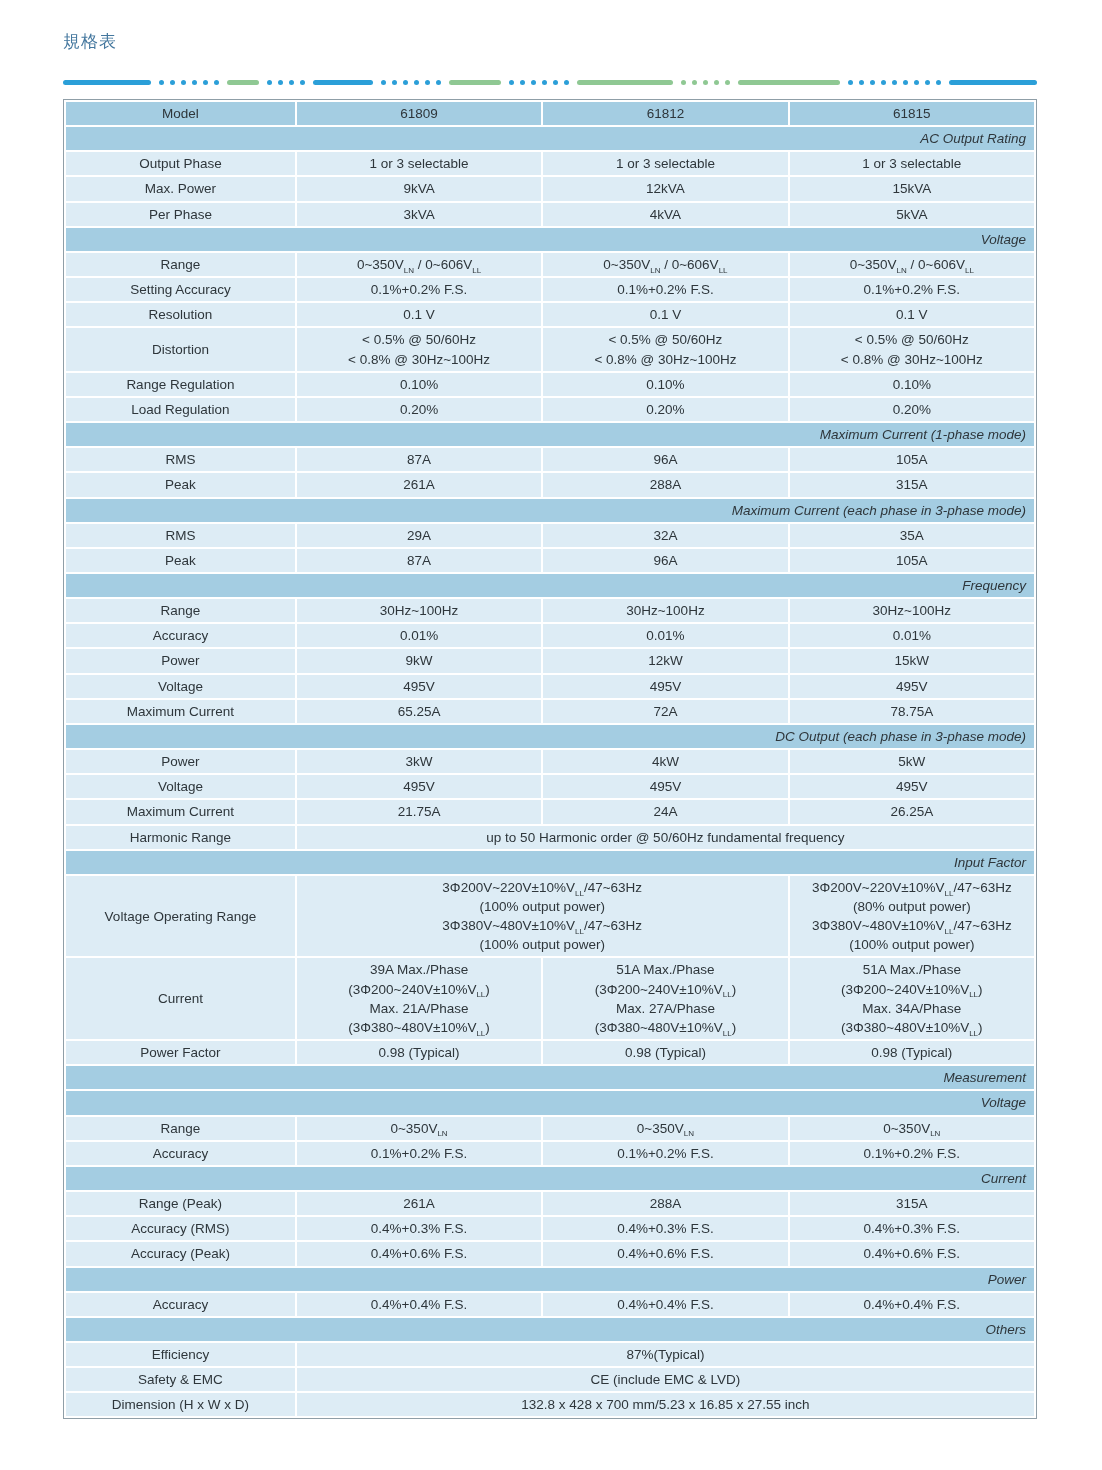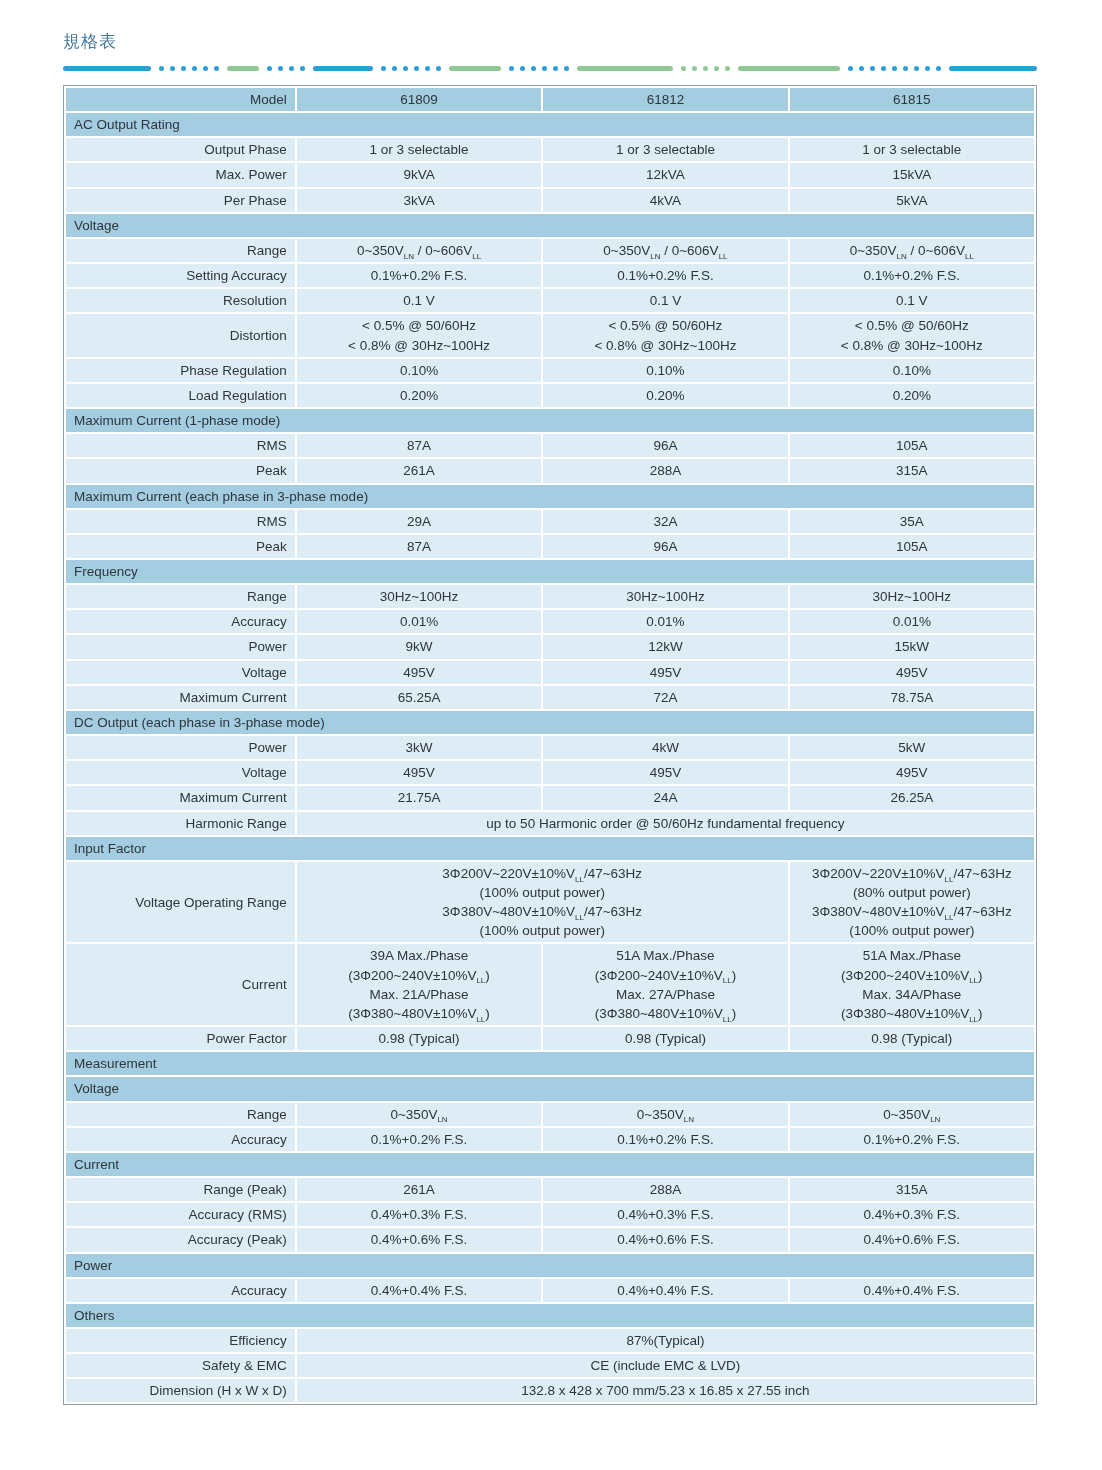--- a/index.html
+++ b/index.html
@@ -20,21 +20,21 @@
     position:relative;
   }
   .page{
     padding:30px 65px 0 63px;
   }
   .page-title{
     font-size:17px;
     font-weight:normal;
     color:var(--title-color);
     letter-spacing:1px;
-    margin-bottom:11px;
+    margin-bottom:25px;
   }
   .divider{
     width:974px;height:8px;
     display:flex;align-items:center;gap:8px;
     overflow:hidden;
     margin-bottom:13px;
   }
   .seg{flex:0 0 auto;display:inline-flex;align-items:center;}
   .seg.dash{height:5px;border-radius:3px;}
   .seg.dash.blue{background:var(--accent-blue);}
@@ -58,23 +58,24 @@
   table.spec col.c-val{width:25.4%;}
   table.spec td{
     border:2px solid #ffffff;
     padding:2px 8px;
     line-height:1.42;
     background:var(--row-bg);
     vertical-align:middle;
   }
   table.spec td.section{
     background:var(--section-bg);
-    text-align:left;
-  }
-  table.spec td.label{text-align:right;}
+    text-align:right;
+    font-style:italic;
+  }
+  table.spec td.label{text-align:center;}
   table.spec td.value{text-align:center;}
   table.spec td.model{
     background:var(--section-bg);
   }
   table.spec sub{
     font-size:8px;
     line-height:0;
     margin-top:42px;
   }
 </style>
@@ -199,21 +200,21 @@
             <td class="value">0.1 V</td>
             <td class="value">0.1 V</td>
           </tr>
           <tr>
             <td class="label">Distortion</td>
             <td class="value">&lt; 0.5% @ 50/60Hz<br>&lt; 0.8% @ 30Hz~100Hz</td>
             <td class="value">&lt; 0.5% @ 50/60Hz<br>&lt; 0.8% @ 30Hz~100Hz</td>
             <td class="value">&lt; 0.5% @ 50/60Hz<br>&lt; 0.8% @ 30Hz~100Hz</td>
           </tr>
           <tr>
-            <td class="label">Phase Regulation</td>
+            <td class="label">Range Regulation</td>
             <td class="value">0.10%</td>
             <td class="value">0.10%</td>
             <td class="value">0.10%</td>
           </tr>
           <tr>
             <td class="label">Load Regulation</td>
             <td class="value">0.20%</td>
             <td class="value">0.20%</td>
             <td class="value">0.20%</td>
           </tr>

